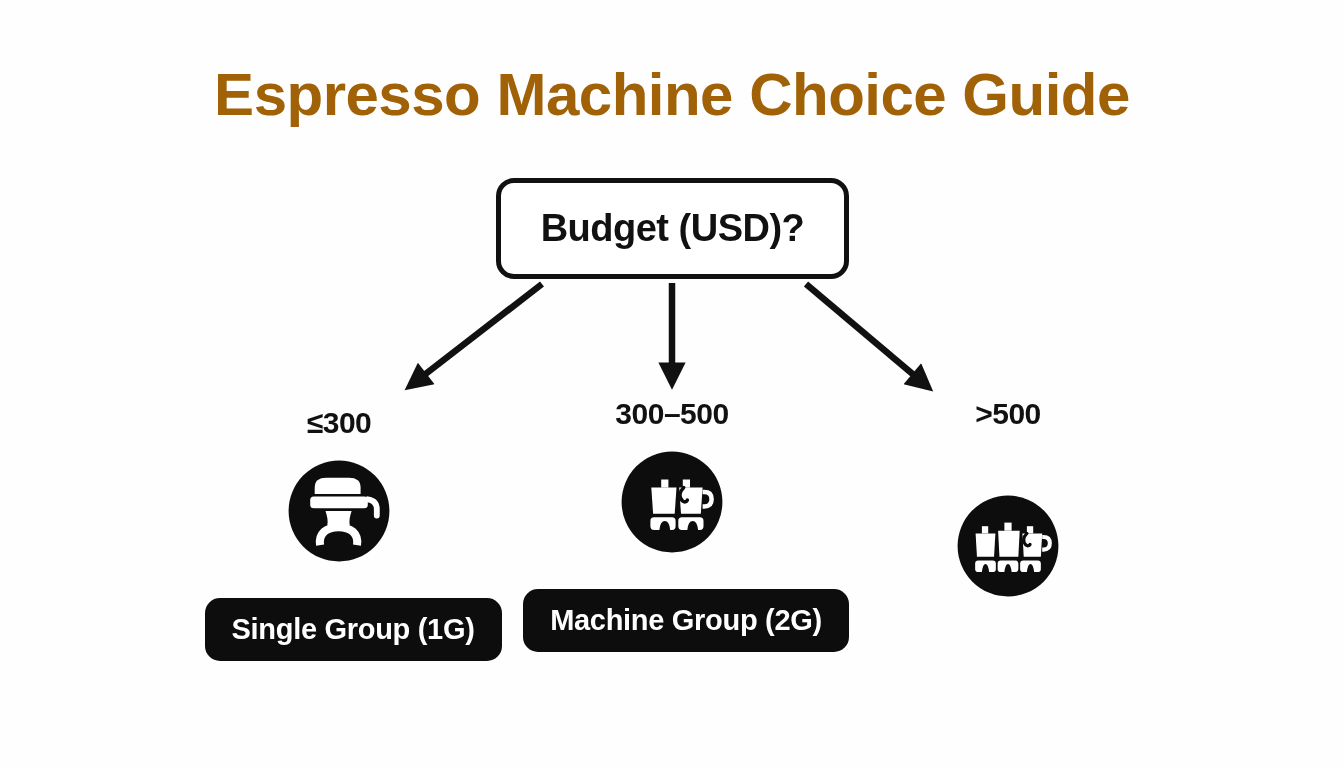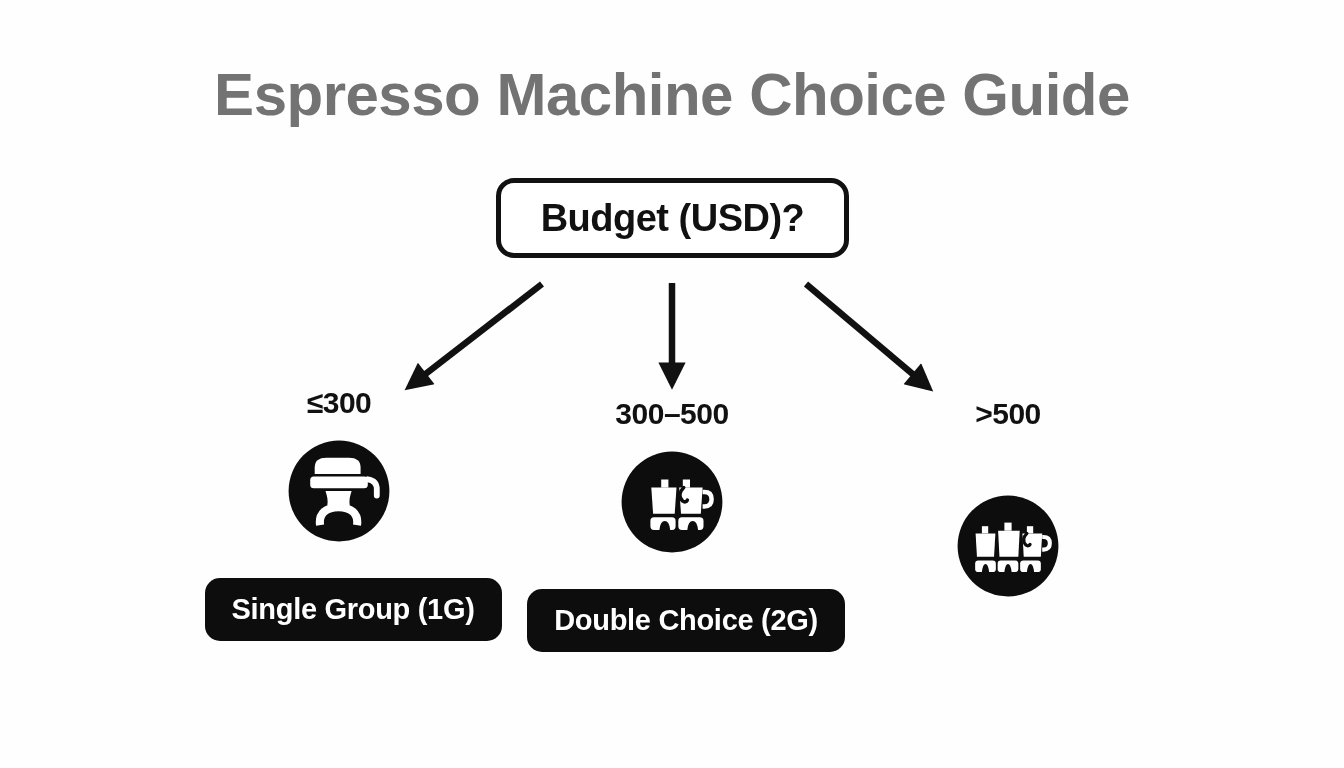--- a/index.html
+++ b/index.html
@@ -15,28 +15,28 @@
   }
   .title {
     position: absolute;
     top: 60px;
     left: 0;
     width: 100%;
     text-align: center;
     font-size: 60px;
     font-weight: 700;
     letter-spacing: -0.5px;
-    color: #737373;
+    color: #a16207;
   }
   .decision {
     position: absolute;
     left: 496px;
     top: 178px;
     width: 353px;
-    height: 80px;
+    height: 101px;
     background: #ffffff;
     border: 5px solid #111111;
     border-radius: 18px;
     display: flex;
     align-items: center;
     justify-content: center;
   }
   .decision-label {
     font-size: 38px;
     font-weight: 700;
@@ -49,21 +49,21 @@
     width: 1344px; height: 768px;
     pointer-events: none;
   }
   .branch {
     position: absolute;
     width: 320px;
     display: flex;
     flex-direction: column;
     align-items: center;
   }
-  .branch-0 { left: 179px; top: 388px; }
+  .branch-0 { left: 179px; top: 408px; }
   .branch-1 { left: 512px; top: 399px; text-align: right; }
   .branch-2 { left: 848px; top: 399px; gap: 44px; }
   .cond {
     font-size: 30px;
     font-weight: 700;
     line-height: 1.0;
     letter-spacing: -0.5px;
     white-space: nowrap;
   }
   .node-icon {
@@ -139,21 +139,21 @@
         <rect x="72" y="35" width="8" height="9"></rect>
         <path d="M37,44 L65,44 L63,73 L39,73 Z"></path>
         <path d="M68,44 L94,44 L92,73 L70,73 Z"></path>
         <path d="M73,44 c-5,5 -6,11 -1,15 c2,1.5 4,1 5,-1" fill="none" stroke="#0d0d0d" stroke-width="4" stroke-linecap="round"></path>
         <path d="M94,49 h2 q8,0 8,8 q0,8 -8,8 h-2" fill="none" stroke="#ffffff" stroke-width="5"></path>
         <path fill-rule="evenodd" d="M40,77 h20 q4,0 4,4 v6 q0,4 -4,4 h-20 q-4,0 -4,-4 v-6 q0,-4 4,-4 Z M46,91 Q47,81 52,81 Q57,81 58,91 Z"></path>
         <path fill-rule="evenodd" d="M71,77 h20 q4,0 4,4 v6 q0,4 -4,4 h-20 q-4,0 -4,-4 v-6 q0,-4 4,-4 Z M77,91 Q78,81 83,81 Q88,81 89,91 Z"></path>
       </g>
     </svg>
     <div class="pill">
-      <span class="pill-label">Double Choice (2G)</span>
+      <span class="pill-label">Machine Group (2G)</span>
     </div>
   </div>
 
   <div class="branch branch-2">
     <div class="cond">&gt;500</div>
     <svg class="node-icon" viewBox="0 0 120 120" xmlns="http://www.w3.org/2000/svg">
       <circle cx="60" cy="60" r="56" fill="#0d0d0d"></circle>
       <g fill="#ffffff">
         <rect x="31" y="38" width="7" height="8"></rect>
         <rect x="56" y="34" width="8" height="9"></rect>

